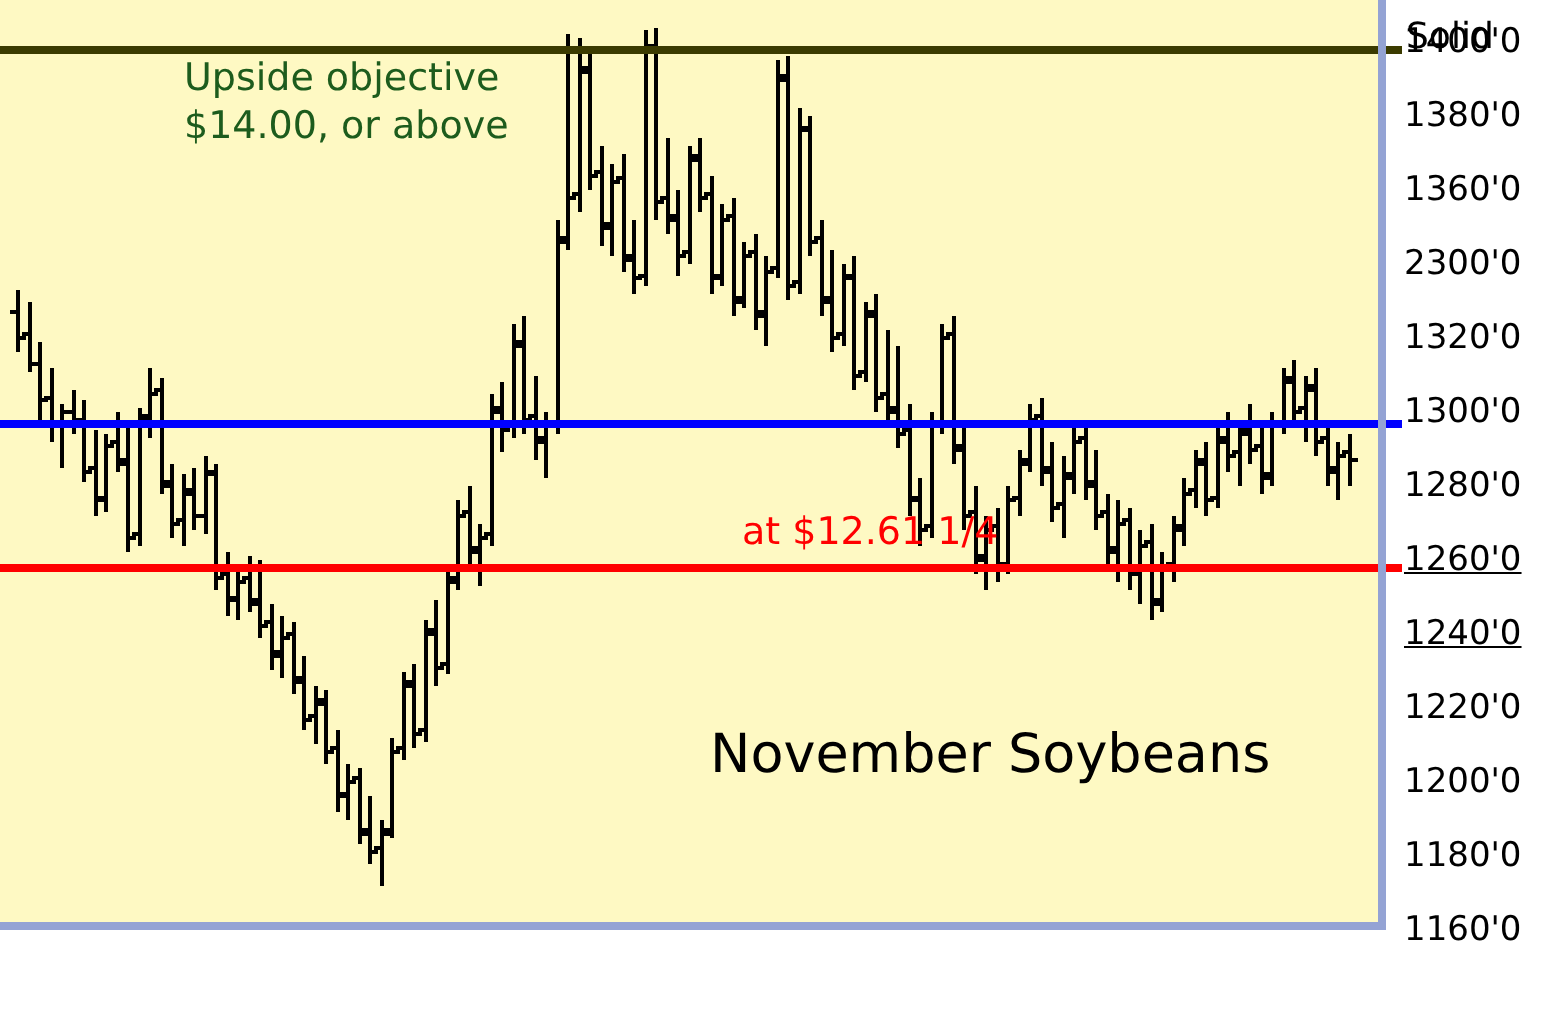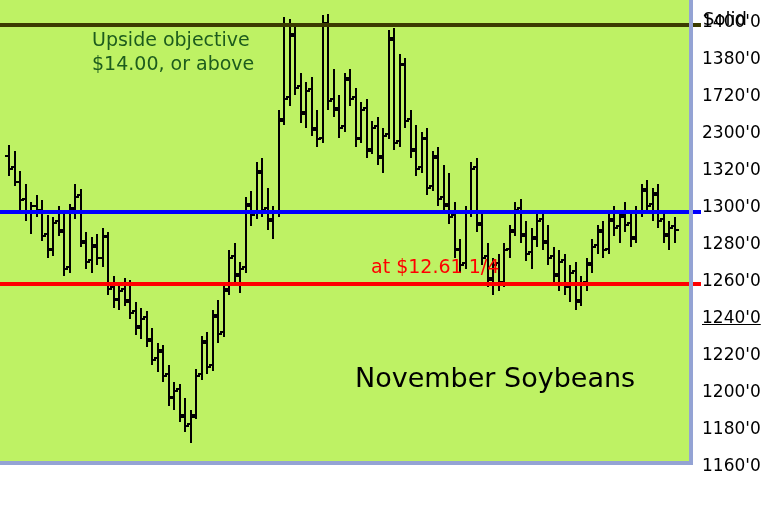--- a/index.html
+++ b/index.html
@@ -7,21 +7,21 @@
   body{
     width:779px;height:506px;overflow:hidden;position:relative;
     font-family:"DejaVu Sans","Liberation Sans",sans-serif;
     -webkit-font-smoothing:antialiased;
   }
   #chart-root{position:absolute;left:0;top:0;width:779px;height:506px;background:#fff;}
 
   
   #plot-area{
     position:absolute;left:0;top:0;width:693px;height:464px;
-    background:#bef264;overflow:hidden;
+    background:#fef9c3;overflow:hidden;
   }
   #plot-border-right{
     position:absolute;left:689px;top:0;width:4px;height:464px;
     background:#94a3d4;
   }
   #plot-border-bottom{
     position:absolute;left:0;top:461px;width:693px;height:4px;
     background:#94a3d4;
   }
   #price-axis-divider{
@@ -700,26 +700,26 @@
     <div id="chart-title">November Soybeans</div>
   </div>
 
   <div id="plot-border-right"></div>
   <div id="plot-border-bottom"></div>
   <div id="price-axis-divider"></div>
 
   <div id="price-axis">
       <div class="price-tick-label" style="top: 11px;">1400'0</div>
       <div class="price-tick-label" style="top: 48px;">1380'0</div>
-      <div class="price-tick-label" style="top: 85px;">1720'0</div>
+      <div class="price-tick-label" style="top: 85px;">1360'0</div>
       <div class="price-tick-label" style="top: 122px;">2300'0</div>
       <div class="price-tick-label" style="top: 159px;">1320'0</div>
       <div class="price-tick-label" style="top: 196px;">1300'0</div>
       <div class="price-tick-label" style="top: 233px;">1280'0</div>
-      <div class="price-tick-label" style="top: 270px;">1260'0</div>
+      <div class="price-tick-label" style="top: 270px; text-decoration: underline;">1260'0</div>
       <div class="price-tick-label" style="top: 307px; text-decoration: underline;">1240'0</div>
       <div class="price-tick-label" style="top: 344px;">1220'0</div>
       <div class="price-tick-label" style="top: 381px;">1200'0</div>
       <div class="price-tick-label" style="top: 418px;">1180'0</div>
       <div class="price-tick-label" style="top: 455px;">1160'0</div>
     </div>
   <div class="axis-stub" id="stub-objective" style="top: 22.7px; background: rgb(59, 59, 0);"></div>
   <div class="axis-stub" id="stub-buy" style="top: 209.55px; background: rgb(0, 0, 255);"></div>
   <div class="axis-stub" id="stub-support" style="top: 281.7px; background: rgb(255, 0, 0);"></div>
 

